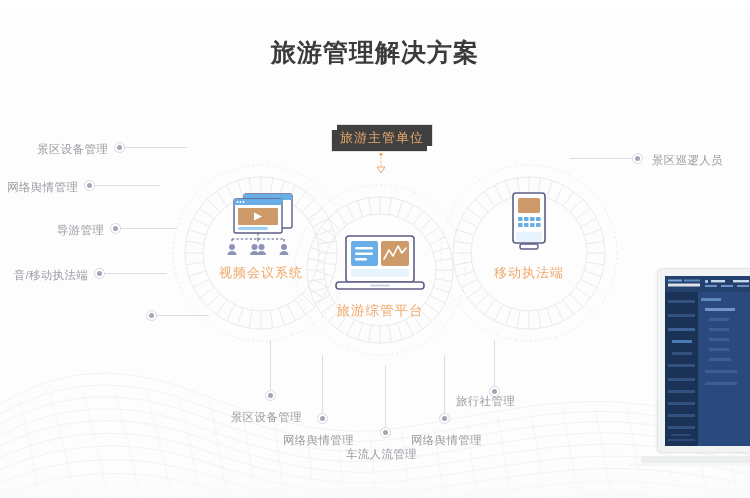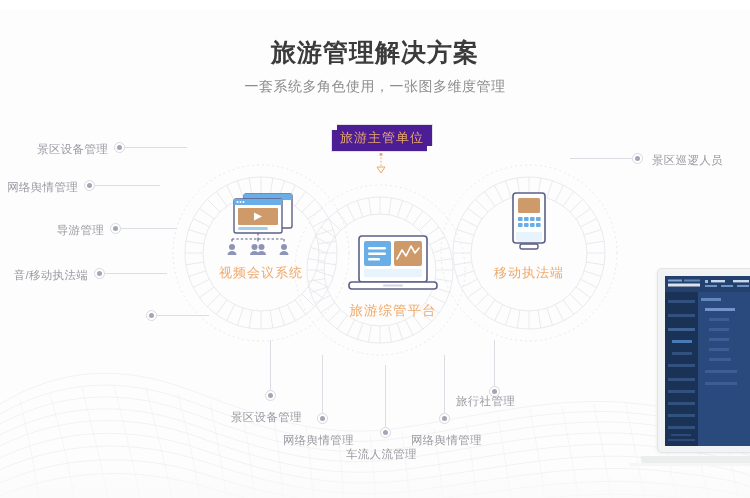--- a/index.html
+++ b/index.html
@@ -23,21 +23,21 @@
     font-size:25px;font-weight:bold;color:#3b3b3b;letter-spacing:1px;
   }
   .subtitle{
     position:absolute;left:0;top:68px;width:750px;text-align:center;
     font-size:14px;color:#8d8d8d;letter-spacing:.5px;
   }
 
   
   .auth-box{
     position:absolute;left:331px;top:114px;width:100px;height:26px;
-    border:1px solid #e2e2e6;background:#4c1d95;
+    border:1px solid #e2e2e6;background:#404040;
     display:flex;align-items:center;justify-content:center;
     font-size:13px;color:#e8a86b;letter-spacing:1px;
   }
   .auth-box::before,.auth-box::after{content:"";position:absolute;width:5px;height:5px;background:#fff;}
   .auth-box::before{left:-1px;top:-1px;border-left:1px solid #fff;border-top:1px solid #fff;}
   .auth-box::after{right:-1px;bottom:-1px;border-right:1px solid #fff;border-bottom:1px solid #fff;}
   .auth-arrow{position:absolute;left:374px;top:143px;width:14px;height:22px;}
 
   
   .ring-wrap{position:absolute;}
@@ -118,21 +118,20 @@
       <path d="M594,96 C600,128 607,160 613,200"></path>
       <path d="M626,96 C632,128 639,160 646,200"></path>
       <path d="M658,98 C664,130 671,162 678,200"></path>
       <path d="M690,102 C696,134 703,164 710,200"></path>
       <path d="M722,108 C728,138 734,168 740,200"></path>
     </g>
   </svg>
   <div class="bg-fade"></div>
 
   <div class="title">旅游管理解决方案</div>
-  <div class="subtitle">一套系统多角色使用，一张图多维度管理</div>
 
   <div class="auth-box">
     <span>旅游主管单位</span>
   </div>
   <svg class="auth-arrow" viewBox="0 0 14 22">
     <rect x="5.6" y="0" width="2.8" height="2.8" fill="#e8a86b"></rect>
     <line x1="7" y1="4.5" x2="7" y2="13" stroke="#e8a86b" stroke-width="1" stroke-dasharray="1.6 1.8"></line>
     <path d="M3 14 L11 14 L7 20 Z" fill="none" stroke="#e8a86b" stroke-width="1"></path>
   </svg>
 
@@ -312,21 +311,21 @@
           <path d="M32 65 a4.5 4 0 0 1 9 0 z"></path>
         <circle cx="43.5" cy="57" r="3"></circle>
           <path d="M39 65 a4.5 4 0 0 1 9 0 z"></path>
         <circle cx="66" cy="57" r="3"></circle>
           <path d="M61.5 65 a4.5 4 0 0 1 9 0 z"></path>
       </g>
     </svg>
     <div class="node-label">视频会议系统</div>
   </div>
 
-  <div class="node" style="left:328px;top:224px;width:130px;">
+  <div class="node" style="left:315px;top:224px;width:130px;">
     <svg width="100" height="62" viewBox="0 0 100 62" style="display:block;margin:0 auto;">
       <rect x="16" y="2" width="68" height="46" rx="3" fill="#ffffff" stroke="#5c5f87" stroke-width="1.6"></rect>
       <rect x="21" y="7" width="27" height="25" rx="2" fill="#6aaee8"></rect>
       <rect x="25" y="13" width="18" height="2.6" rx="1.3" fill="#ffffff"></rect>
       <rect x="25" y="18.5" width="18" height="2.6" rx="1.3" fill="#ffffff"></rect>
       <rect x="25" y="24" width="12" height="2.6" rx="1.3" fill="#ffffff"></rect>
       <rect x="51" y="7" width="28" height="25" rx="2" fill="#cf9a6a"></rect>
       <polyline points="54,25 59,16 63,22 68,12 72,19 76,14" fill="none" stroke="#ffffff" stroke-width="1.6" stroke-linejoin="round" stroke-linecap="round"></polyline>
       <rect x="21" y="35" width="58" height="8" rx="1.5" fill="#e8f4fd"></rect>
       <rect x="6" y="48" width="88" height="7" rx="3" fill="#ffffff" stroke="#5c5f87" stroke-width="1.6"></rect>

